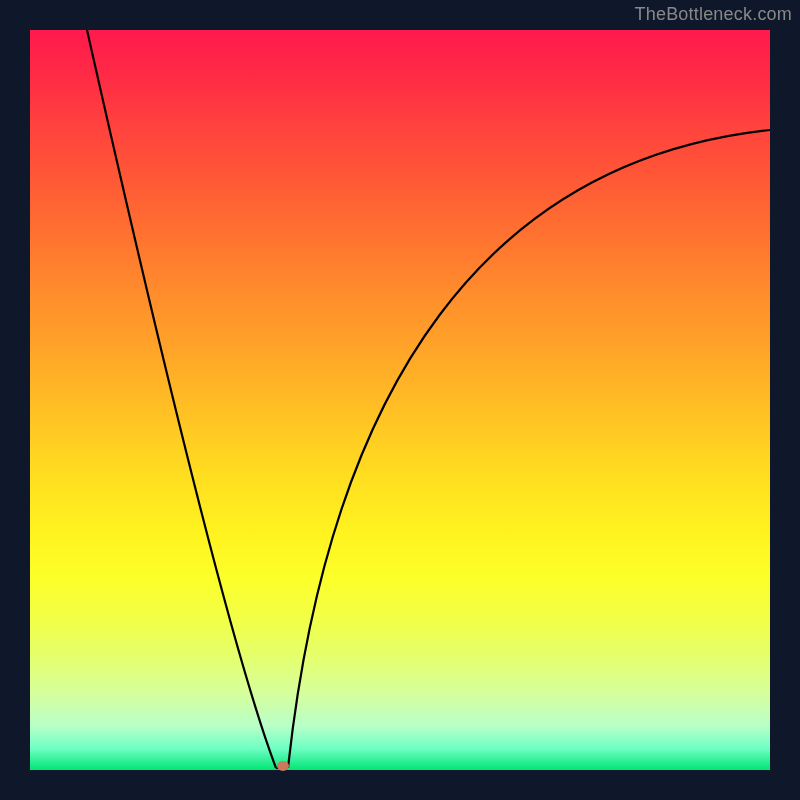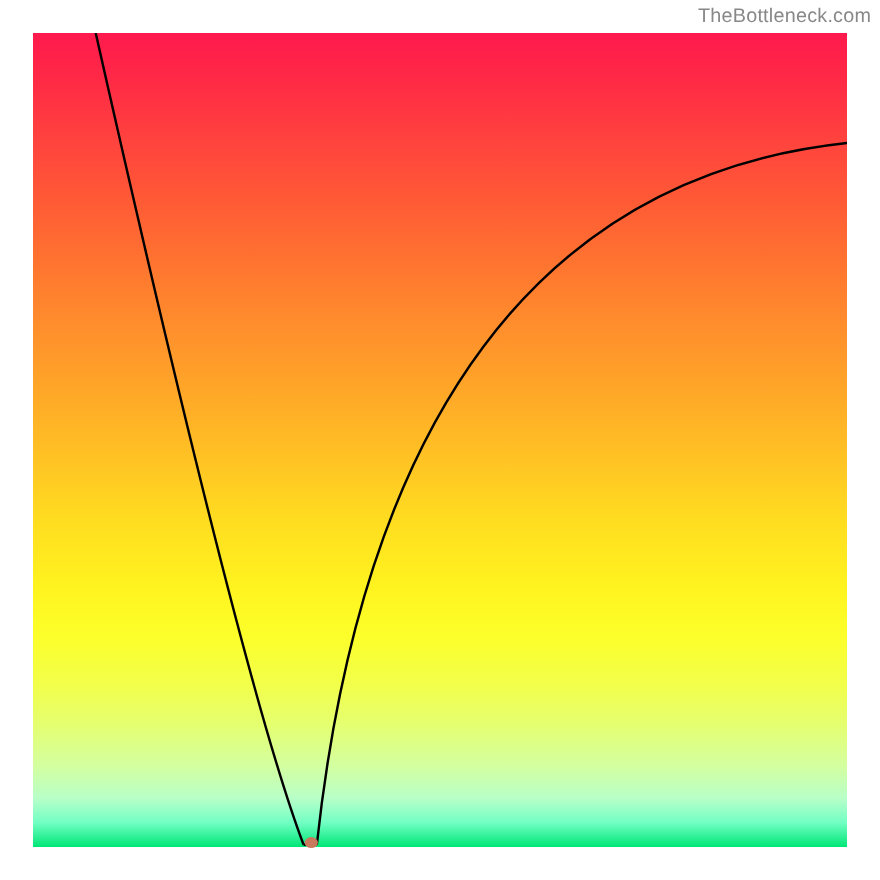--- a/index.html
+++ b/index.html
@@ -3,21 +3,21 @@
 <meta charset="utf-8">
 <style>
   * { margin: 0; padding: 0; box-sizing: border-box; }
   html, body { width: 800px; height: 800px; overflow: hidden; }
   body { background: #000; font-family: Arial, Helvetica, sans-serif; }
 
   .frame {
     position: absolute;
     left: 0; top: 0;
     width: 800px; height: 800px;
-    background: #ffffff;
+    background: #0f172a;
   }
 
   .plot-area {
     position: absolute;
     left: 30px;
     top: 30px;
     width: 740px;
     height: 740px;
     
     background: linear-gradient(

